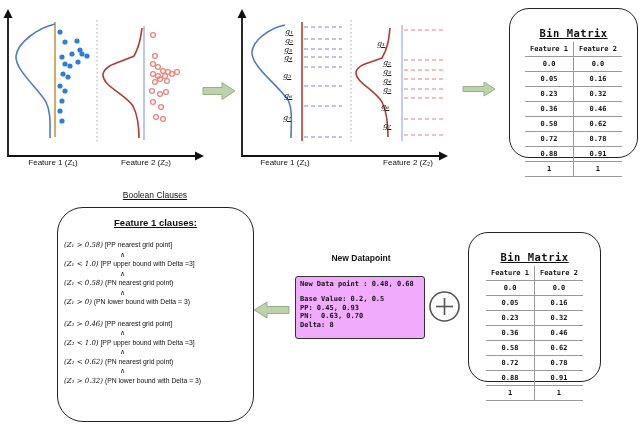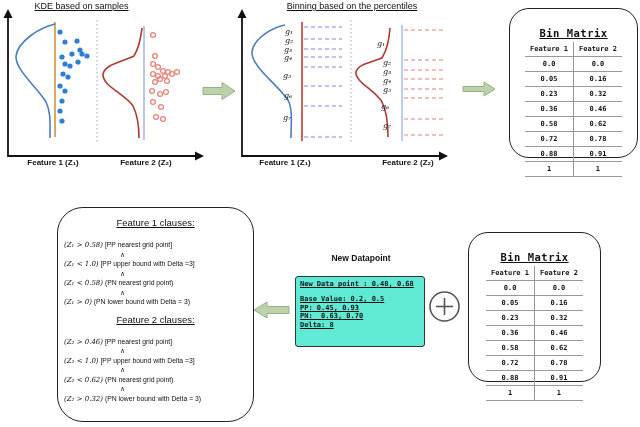--- a/index.html
+++ b/index.html
@@ -1,52 +1,51 @@
 <!DOCTYPE html>
 <html><head>
 <meta charset="utf-8">
 <style>
   html,body{margin:0;padding:0;background:#fff;}
   #canvas{position:relative;width:640px;height:427px;background:#fff;overflow:hidden;
           font-family:"Liberation Sans",sans-serif;color:#111;}
   .abs{position:absolute;}
   .panel-title{font-size:9px;text-decoration:underline;text-align:center;white-space:nowrap;}
-  .feat-label{font-size:8px;text-align:center;white-space:nowrap;font-weight:bold;}
-  .glabel{position:absolute;font:italic 8px "DejaVu Serif","DejaVu Sans",serif;color:#222;line-height:9px;}
+  .feat-label{font-size:8px;text-align:center;white-space:nowrap;}
+  .glabel{position:absolute;font:italic 8px "DejaVu Serif","DejaVu Sans",serif;color:#222;line-height:9px;text-decoration:underline;}
   
   .round-box{position:absolute;border:1.5px solid #222;border-radius:20px;background:#fff;box-sizing:border-box;}
   .bm-title{font:700 10.5px "DejaVu Sans Mono","Liberation Mono",monospace;text-align:center;
             text-decoration:underline;margin-top:18px;letter-spacing:.5px;}
   table.bm{border-collapse:collapse;margin:3px auto 0;}
   table.bm th,table.bm td{font:700 7px "DejaVu Sans Mono","Liberation Mono",monospace;
        border-bottom:1px solid #999;padding:3px 5px;text-align:center;min-width:34px;}
   table.bm th:first-child,table.bm td:first-child{border-right:1px solid #999;margin-top:12px;}
   
   .bc-box{position:absolute;left:57px;top:207px;width:197px;height:215px;border:1.4px solid #222;
           border-radius:26px;box-sizing:border-box;padding-top:9px;background:#fff;}
-  .bc-heading{text-align:center;font-weight:400;font-size:9.5px;text-decoration:underline;}
+  .bc-heading{text-align:center;font-weight:700;font-size:9.5px;text-decoration:underline;}
   .clauses{margin:12px 0 0 6px;}
   .clause{font-size:6.8px;line-height:9.5px;white-space:nowrap;}
   .clause .math{font:italic 7px "DejaVu Serif","DejaVu Sans",serif;}
   .clause .note{font-size:6.8px;}
   .conj{font-size:7px;line-height:9.5px;margin-left:56px;}
   .bc-heading2{margin-top:7px;}
   
   .dp-title{font-size:8.5px;text-align:center;white-space:nowrap;font-weight:bold;}
-  .dp-box{position:absolute;left:295px;top:276px;width:130px;height:71px;border:1px solid #333;
-          border-radius:3px;box-sizing:border-box;padding:3px 4px;background:#5eead4;text-decoration:underline;}
+  .dp-box{position:absolute;left:295px;top:276px;width:130px;height:63px;border:1px solid #333;
+          border-radius:3px;box-sizing:border-box;padding:3px 4px;background:#f0abfc;}
   .dp-line{font:700 7px "DejaVu Sans Mono","Liberation Mono",monospace;line-height:8.8px;white-space:pre;}
   .dp-line.first{margin-bottom:6px;}
 </style>
 </head>
 <body>
 
 <div id="canvas">
 
-  <div class="abs panel-title" style="left:0;top:1px;width:163px;">KDE based on samples</div>
 
   <svg class="abs" style="left:0;top:8px;" width="215" height="162" viewBox="0 0 215 162">
 
     <line x1="8" y1="8" x2="8" y2="149" stroke="#111" stroke-width="1.8"></line>
     <polygon points="3.5,10 8,1 12.5,10" fill="#111"></polygon>
     <line x1="8" y1="148" x2="196" y2="148" stroke="#111" stroke-width="1.8"></line>
     <polygon points="195,143.5 204,148 195,152.5" fill="#111"></polygon>
 
     <line x1="55" y1="14" x2="55" y2="129" stroke-width="2" stroke="#d8a965"></line>
     <path d="M 55,16 C 38,20 18,34 16,48 C 15,62 38,80 46,94 C 51,104 50,116 50,130" fill="none" stroke-width="1.6" stroke="#4f7dc0"></path>
@@ -101,21 +100,20 @@
         <circle cx="163" cy="111" r="2.4"></circle>
     </g>
   </svg>
   <div class="abs feat-label" style="left:13px;top:158px;width:80px;">Feature 1 (Z₁)</div>
   <div class="abs feat-label" style="left:106px;top:158px;width:80px;">Feature 2 (Z₂)</div>
 
   <svg class="abs" style="left:202px;top:80px;" width="36" height="24" viewBox="0 0 36 24">
     <polygon points="1,7.5 20,7.5 20,2.5 33,11 20,19.5 20,14.5 1,14.5" stroke-width="1" stroke="#96af85" fill="#bcd2ab"></polygon>
   </svg>
 
-  <div class="abs panel-title" style="left:243px;top:1px;width:218px;">Binning based on the percentiles</div>
 
   <svg class="abs" style="left:235px;top:8px;" width="216" height="162" viewBox="0 0 216 162">
     <line x1="7" y1="8" x2="7" y2="149" stroke="#111" stroke-width="1.8"></line>
     <polygon points="2.5,10 7,1 11.5,10" fill="#111"></polygon>
     <line x1="7" y1="148" x2="205" y2="148" stroke="#111" stroke-width="1.8"></line>
     <polygon points="204,143.5 213,148 204,152.5" fill="#111"></polygon>
 
     <path d="M 50,17 C 35,20 18,32 17,44 C 16,58 43,77 53,92 C 58,102 56,116 56,130" fill="none" stroke-width="1.6" stroke="#4f7dc0"></path>
     <line x1="67" y1="14" x2="67" y2="133" stroke="#c0392b" stroke-width="1.6"></line>
     <g stroke-width="1.2" stroke-dasharray="4,3" opacity="0.75" stroke="#5a5fd8">
@@ -209,33 +207,33 @@
             <td>0.91</td>
           </tr>
         <tr>
             <td>1</td>
             <td>1</td>
           </tr>
       </tbody>
     </table>
   </div>
 
+  <div class="abs panel-title" style="left:55px;top:190px;width:200px;font-size:8.5px;">Boolean Clauses</div>
 
   <div class="bc-box">
     <div class="bc-heading">Feature 1 clauses:</div>
     <div class="clauses">
       <div class="clause"><span class="math">(Z₁ &gt; 0.58)</span> <span class="note">[PP nearest grid point]</span></div>
       <div class="conj">∧</div>
       <div class="clause"><span class="math">(Z₁ &lt; 1.0)</span> <span class="note">[PP upper bound with Delta =3]</span></div>
       <div class="conj">∧</div>
       <div class="clause"><span class="math">(Z₁ &lt; 0.58)</span> <span class="note">(PN nearest grid point)</span></div>
       <div class="conj">∧</div>
       <div class="clause"><span class="math">(Z₁ &gt; 0)</span> <span class="note">(PN lower bound with Delta = 3)</span></div>
     </div>
-    <div class="bc-heading bc-heading2">Feature 2 clauses:</div>
     <div class="clauses">
       <div class="clause"><span class="math">(Z₂ &gt; 0.46)</span> <span class="note">[PP nearest grid point]</span></div>
       <div class="conj">∧</div>
       <div class="clause"><span class="math">(Z₂ &lt; 1.0)</span> <span class="note">[PP upper bound with Delta =3]</span></div>
       <div class="conj">∧</div>
       <div class="clause"><span class="math">(Z₂ &lt; 0.62)</span> <span class="note">(PN nearest grid point)</span></div>
       <div class="conj">∧</div>
       <div class="clause"><span class="math">(Z₂ &gt; 0.32)</span> <span class="note">(PN lower bound with Delta = 3)</span></div>
     </div>
   </div>

